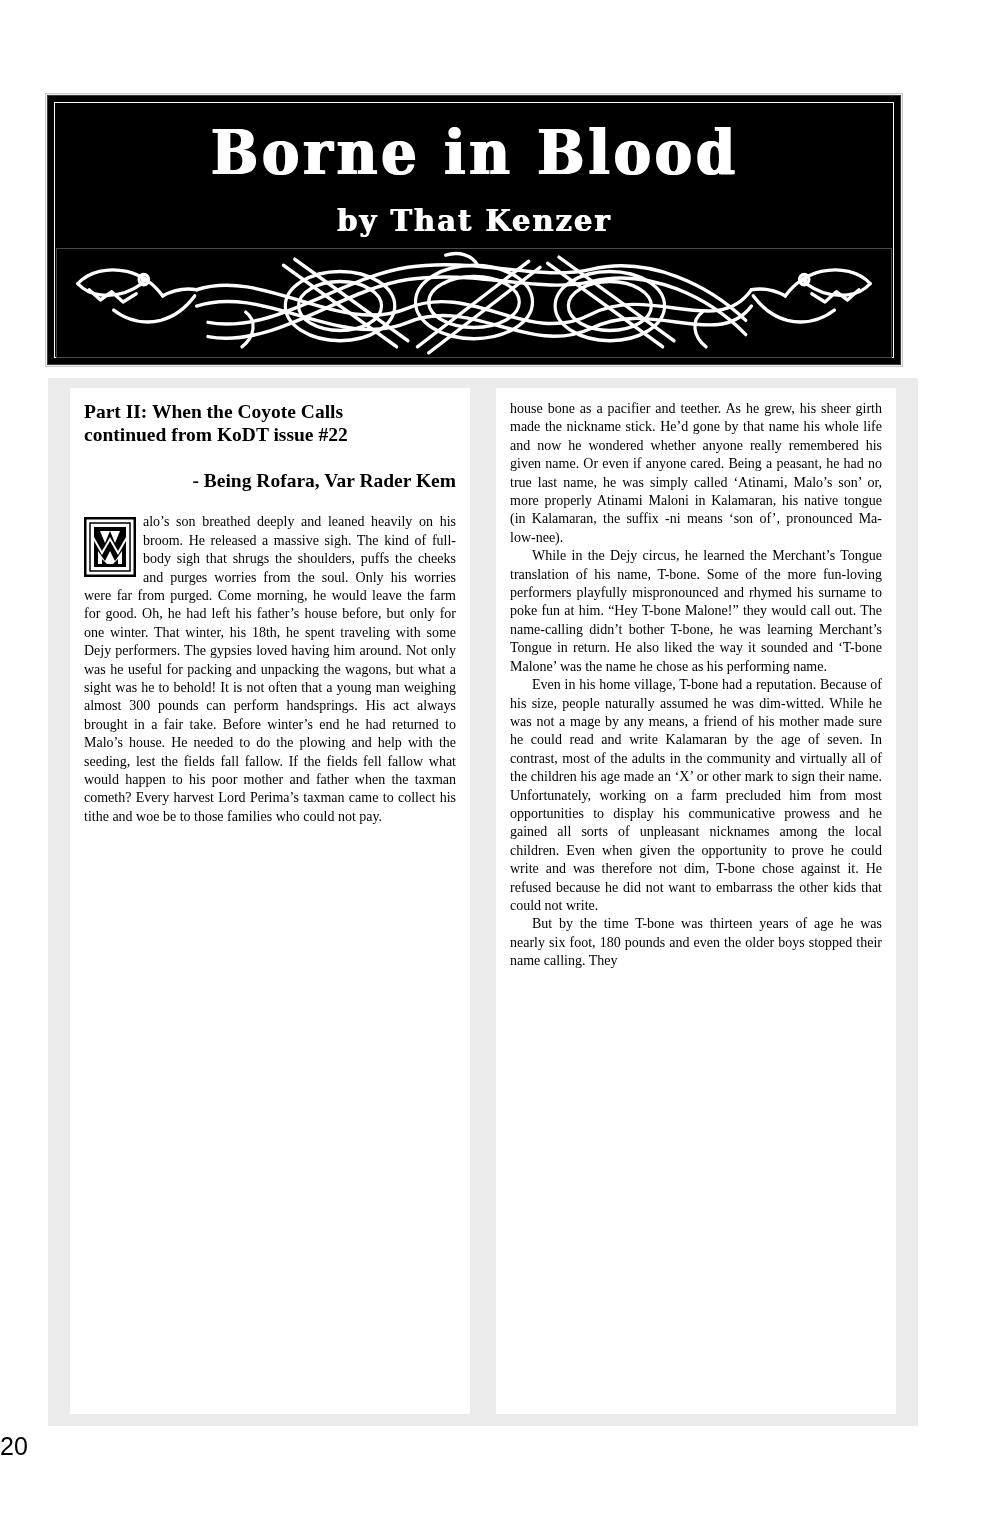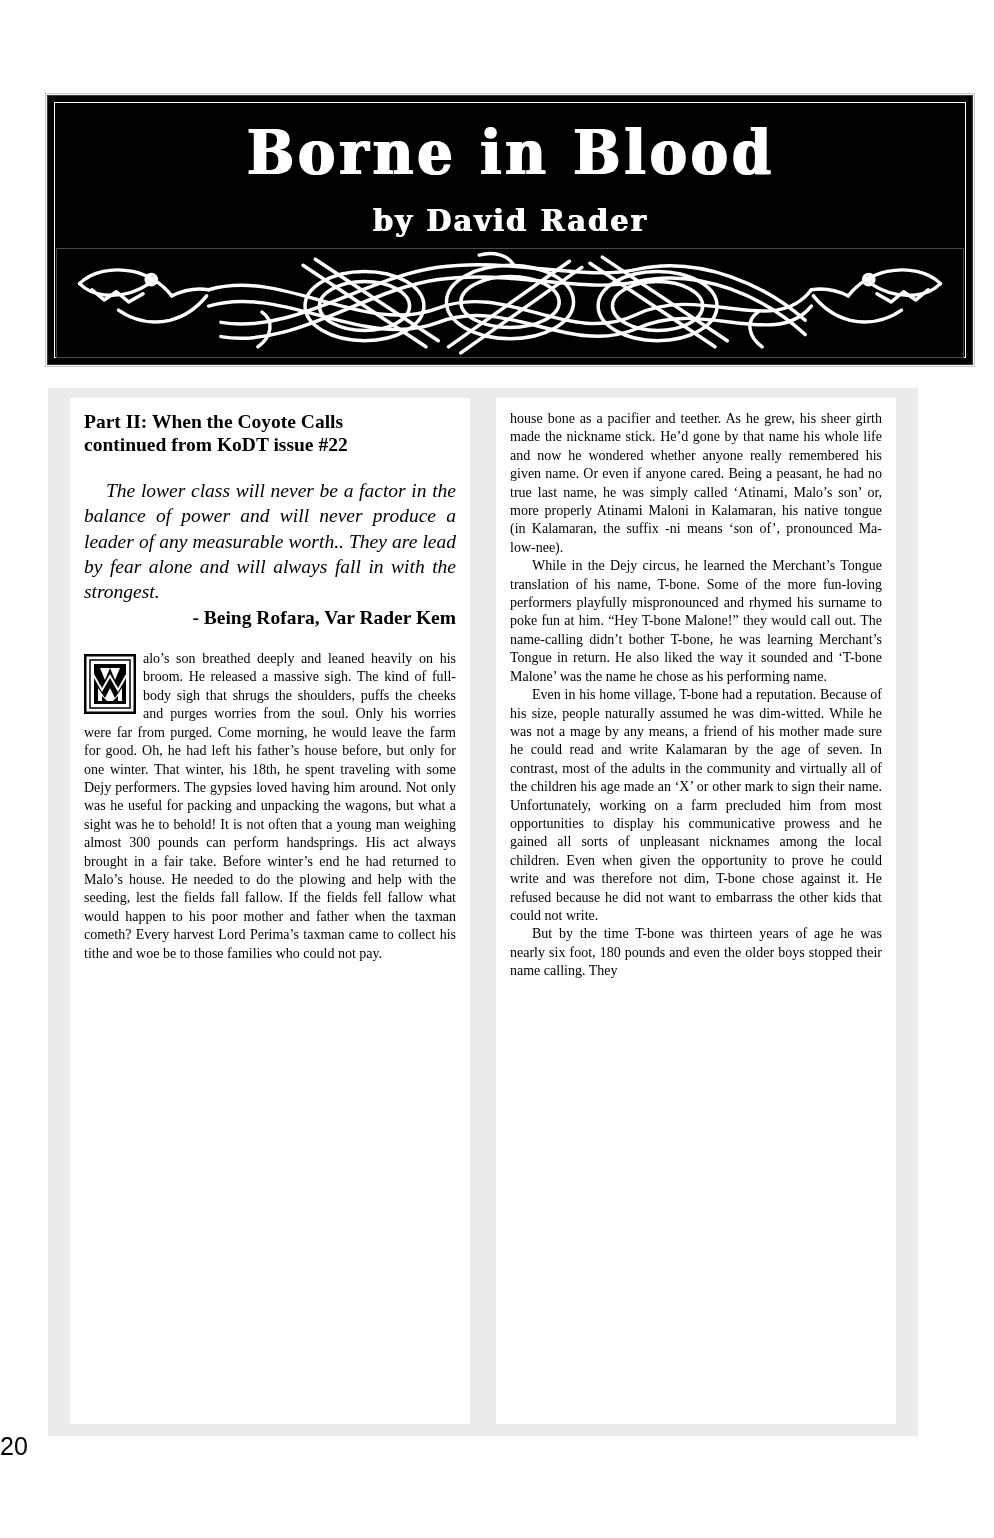--- a/index.html
+++ b/index.html
@@ -13,21 +13,21 @@
     font-family: "Liberation Serif", serif;
     position: relative;
     overflow: hidden;
   }
 
   
   .banner {
     position: absolute;
     left: 48px;
     top: 96px;
-    width: 924px;
+    width: 852px;
     height: 268px;
     background: #000000;
     box-shadow: 0 0 0 1px #3a3a3a, 0 0 0 2px #f2f2f2, 0 0 0 3px #c9c9c9;
     overflow: hidden;
     text-decoration: underline;
   }
   .banner-inner-rule {
     position: absolute;
     left: 6px;
     top: 6px;
@@ -78,21 +78,21 @@
     top: 0;
     width: 100%;
     height: 100%;
     display: block;
   }
 
   
   .sheet {
     position: absolute;
     left: 48px;
-    top: 388px;
+    top: 378px;
     width: 870px;
     height: 1048px;
     background: #ebebeb;
   }
   .col-wrap {
     position: absolute;
     left: 22px;
     top: 10px;
     right: 22px;
     bottom: 12px;
@@ -176,21 +176,21 @@
   }
 </style>
 </head>
 <body>
 
 <div class="banner">
   <div class="banner-inner-rule"></div>
 
   <div class="banner-title">Borne in Blood</div>
 
-  <div class="banner-byline">by David Rader</div>
+  <div class="banner-byline">by That Kenzer</div>
 
   <div class="banner-orn-frame">
     <svg class="banner-orn" viewBox="0 0 884 106" preserveAspectRatio="none" aria-hidden="true">
       <g fill="none" stroke="#ffffff" stroke-width="3.4" stroke-linecap="round" stroke-linejoin="round">
 
         <path d="M22 34 C34 22 54 18 74 22 C92 26 104 36 112 46"></path>
         <path d="M22 34 C28 40 36 44 46 45 C62 47 78 42 90 34"></path>
         <path d="M34 40 L46 50 L58 42 L70 52 L84 44"></path>
         <path d="M112 46 C124 40 136 38 148 40"></path>
         <circle cx="92" cy="30" r="5"></circle>
@@ -232,21 +232,20 @@
   </div>
 </div>
 
 <div class="sheet">
   <div class="col-wrap">
 
     <div class="col">
       <h2 class="kicker">Part II: When the Coyote Calls</h2>
       <div class="kicker-sub">continued from KoDT issue #22</div>
 
-      <p class="epigraph">The lower class will never be a factor in the balance of power and will never produce a leader of any measurable worth..  They are lead by fear alone and will always fall in with the strongest.</p>
       <p class="epigraph-attrib">- Being Rofara, Var Rader Kem</p>
 
       <p class="body noindent">
         <span class="dropcap">
           <svg width="52" height="60" viewBox="0 0 52 60" aria-hidden="true">
             <rect x="1" y="1" width="50" height="58" fill="#ffffff" stroke="#000000" stroke-width="3"></rect>
             <rect x="6" y="6" width="40" height="48" fill="#ffffff" stroke="#000000" stroke-width="1.5"></rect>
             <path d="M10 10 L26 10 L26 20 L18 34 L10 20 Z" fill="#000000"></path>
             <path d="M26 10 L42 10 L42 20 L34 34 L26 20 Z" fill="#000000"></path>
             <path d="M16 14 L26 14 L21 26 Z" fill="#ffffff"></path>

